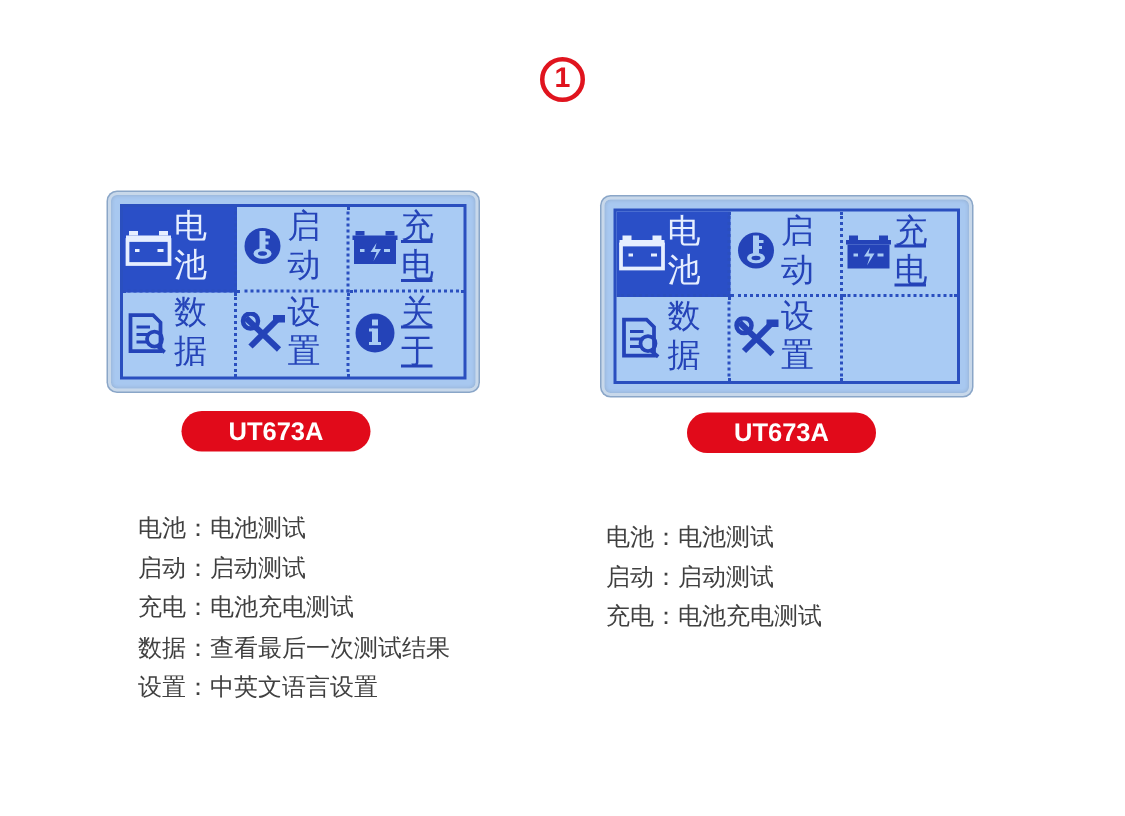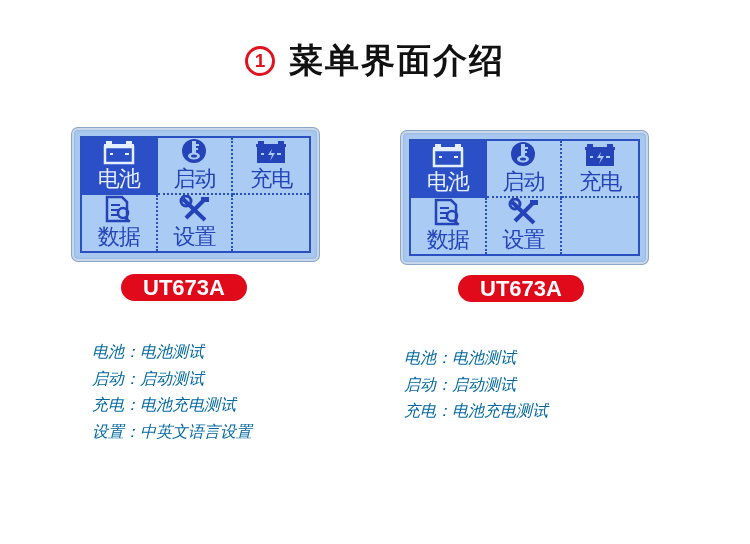--- a/index.html
+++ b/index.html
@@ -25,48 +25,47 @@
     padding: 6px;
   }
   .lcd-inner {
     width: 100%; height: 100%;
     border: 2px solid #2a4fbf;
     display: grid; grid-template-columns: 1fr 1fr 1fr; grid-template-rows: 1fr 1fr;
     background: #a9cbf4;
   }
   .cell {
     position: relative;
-    display: flex; flex-direction: column; align-items: center; justify-content: space-between;
+    display: flex; flex-direction: row; align-items: center; justify-content: center;
     padding-bottom: 1px;
     color: #2443b8;
     border-right: 2px dotted #2a4fbf;
     border-bottom: 2px dotted #2a4fbf;
   }
-  .cell:nth-child(3n) { border-right: none; }
+  .cell:nth-child(3n) { border-right: none; text-decoration: underline; }
   .cell:nth-child(n+4) { border-bottom: none; }
   .cell.selected { background: #2a4fc7; color: #e6efff; }
   .cell .ico { width: 34px; height: 28px; display: flex; align-items: center; justify-content: center; }
   .cell .ico svg { width: 34px; height: 28px; }
   .cell .lbl { font-size: 22px; line-height: 26px; font-family: "DejaVu Sans Mono", monospace; letter-spacing: -1px; }
 
   .badge {
     position: absolute; width: 126px; height: 27px; border-radius: 14px;
-    background: #e10a1a; color: #fff; font-weight: bold; font-size: 22px;
+    background: #e10a1a; color: #fff; font-weight: bold; font-size: 17px;
     text-align: center; line-height: 27px; font-family: "Liberation Sans", sans-serif;
   }
 
-  .desc { position: absolute; font-size: 16px; line-height: 26.5px; color: #0369a1; font-style: italic; }
+  .desc { position: absolute; font-size: 16px; line-height: 26.5px; color: #404040; }
   .desc .row { white-space: nowrap; }
 </style>
 </head>
 <body>
 
 <div class="title">
   <span class="title-num">1</span>
-  <span class="title-text">菜单界面介绍</span>
 </div>
 
 <svg width="0" height="0" style="position:absolute">
   <defs>
     <symbol id="i-battery" viewBox="0 0 34 28">
       <rect x="4" y="3" width="6" height="3" fill="currentColor"></rect>
       <rect x="24" y="3" width="6" height="3" fill="currentColor"></rect>
       <rect x="2" y="6" width="30" height="3" fill="currentColor"></rect>
       <rect x="3" y="9" width="28" height="16" fill="none" stroke="currentColor" stroke-width="2.5"></rect>
       <rect x="8" y="15" width="3" height="2" fill="currentColor"></rect>
@@ -156,28 +155,37 @@
       <span class="lbl">数据</span>
     </div>
     <div class="cell">
       <span class="ico">
           <svg>
             <use href="#i-tools"></use>
           </svg>
         </span>
       <span class="lbl">设置</span>
     </div>
+    <div class="cell">
+      <span class="ico">
+          <svg>
+            <use href="#i-info"></use>
+          </svg>
+        </span>
+      <span class="lbl">关于</span>
+    </div>
   </div>
 </div>
 <div class="badge" style="left:121px; top:274px;">UT673A</div>
 
 <div class="desc" style="left:92px; top:339px;">
   <div class="row"><span>电池：</span><span>电池测试</span></div>
   <div class="row"><span>启动：</span><span>启动测试</span></div>
   <div class="row"><span>充电：</span><span>电池充电测试</span></div>
+  <div class="row"><span>数据：</span><span>查看最后一次测试结果</span></div>
   <div class="row"><span>设置：</span><span>中英文语言设置</span></div>
 </div>
 
 <div class="lcd" style="left:401px; top:131px;">
   <div class="lcd-inner">
     <div class="cell selected">
       <span class="ico">
           <svg>
             <use href="#i-battery"></use>
           </svg>

